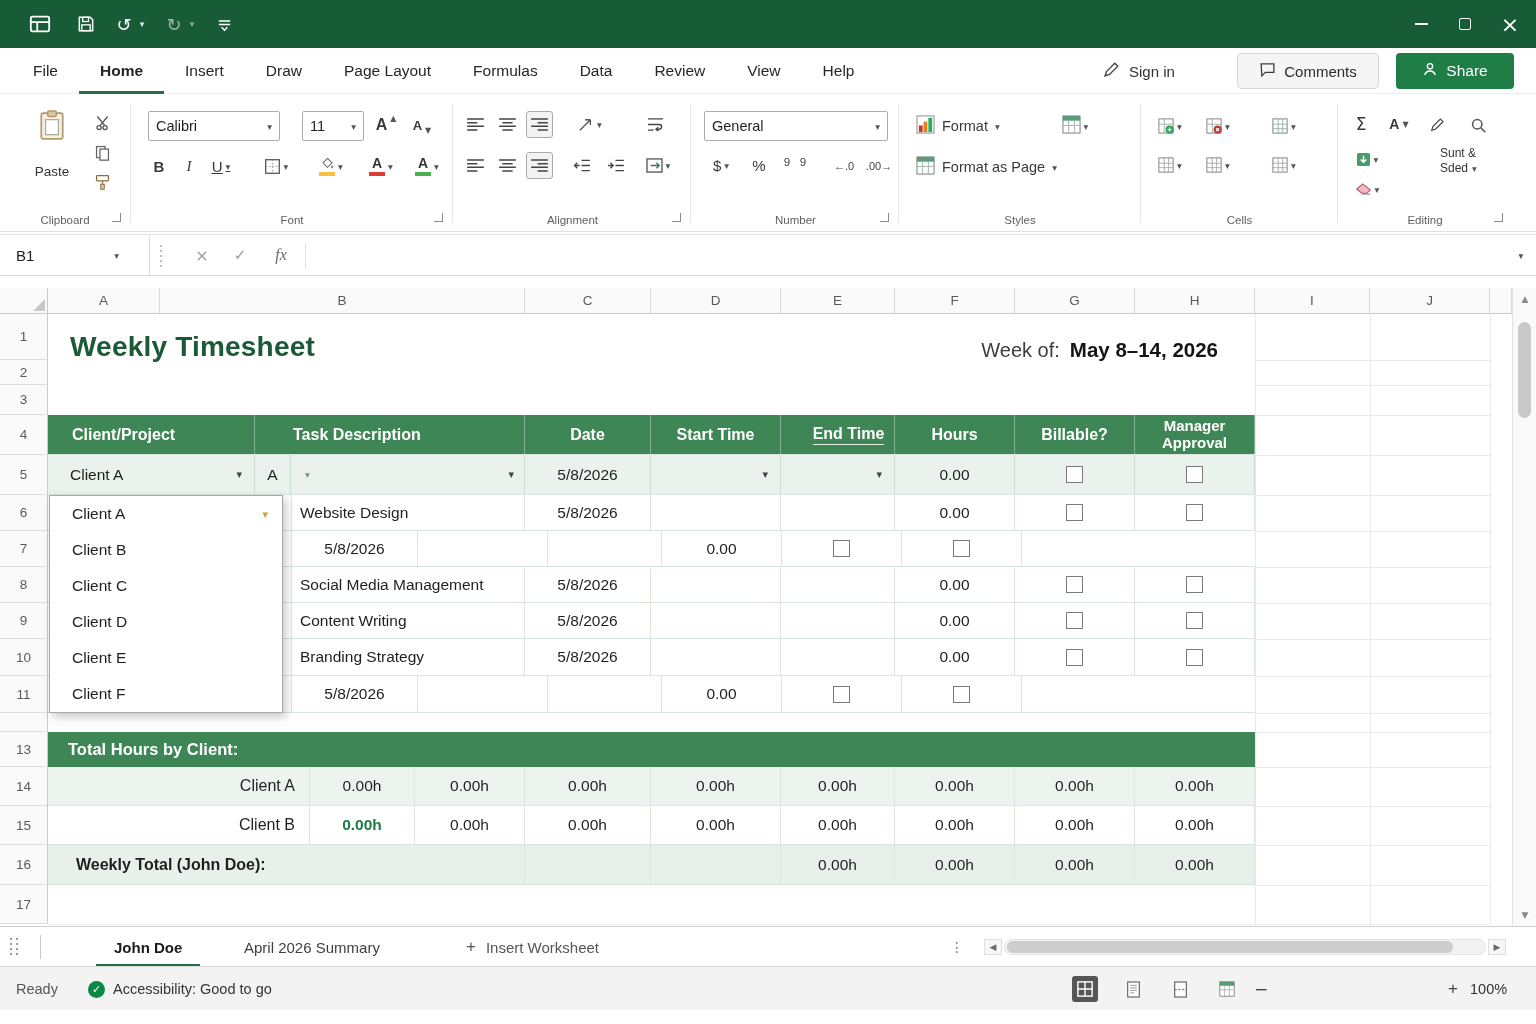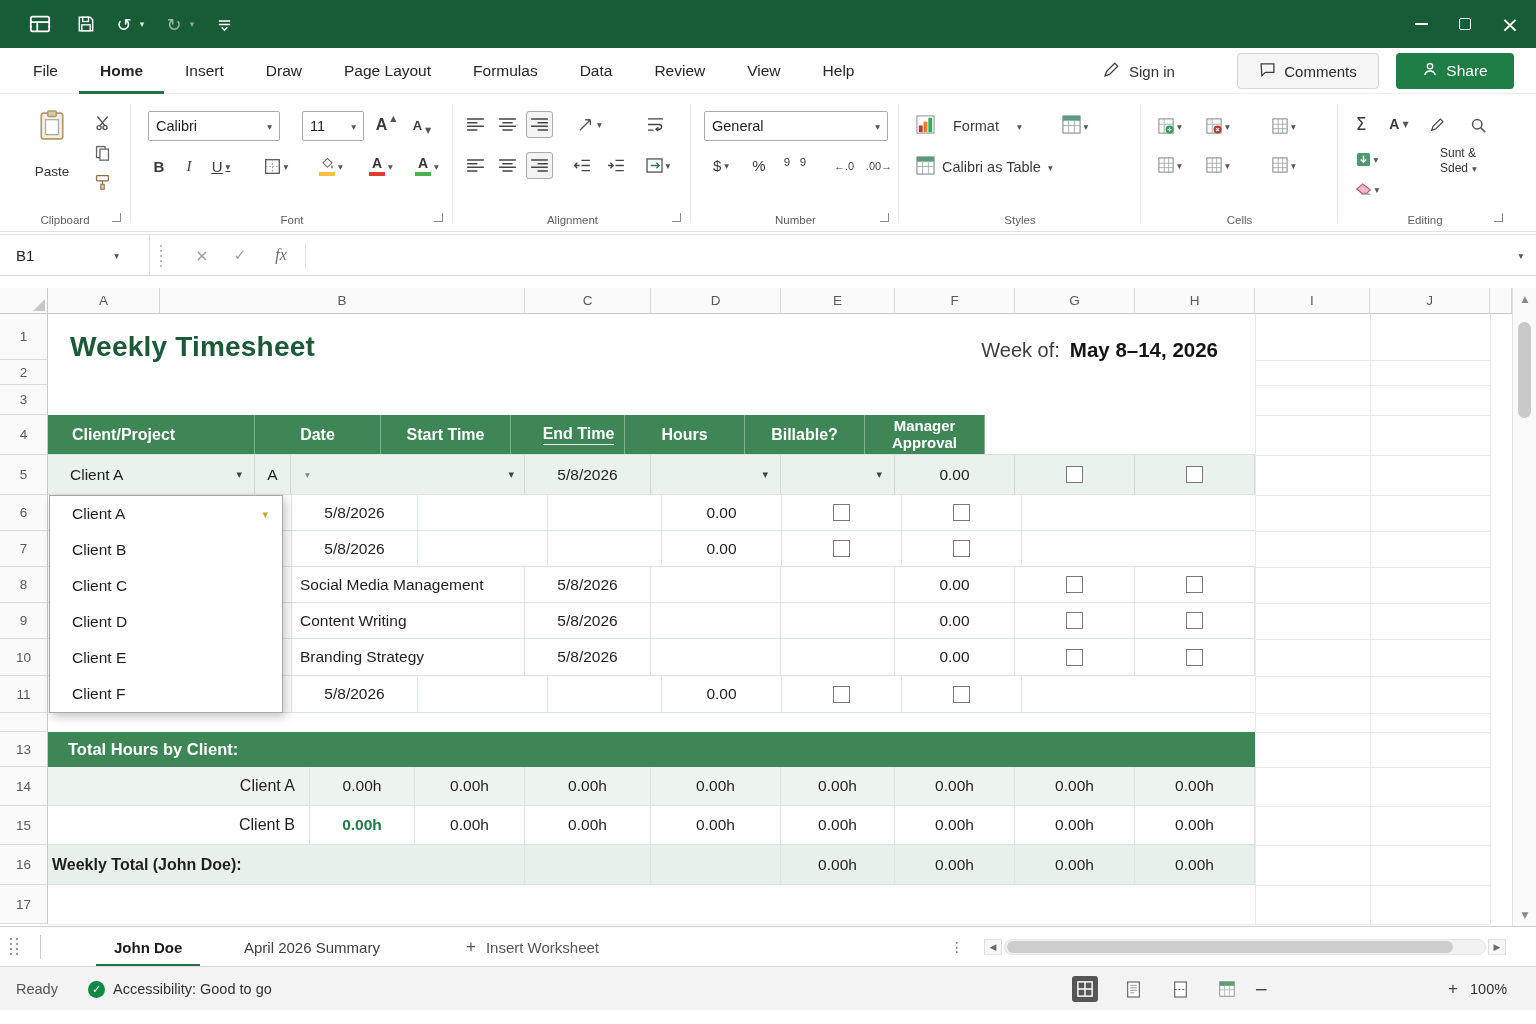--- a/index.html
+++ b/index.html
@@ -453,38 +453,38 @@
     </div>
     <div class="rb" style="left:746px;top:58px;width:26px;height:27px;font-size:15px">%</div>
     <div class="rb" style="left:780px;top:54px;width:14px;height:27px;font-size:11.5px">9</div>
     <div class="rb" style="left:796px;top:54px;width:14px;height:27px;font-size:11.5px">9</div>
     <div class="rb" style="left:828px;top:58px;width:32px;height:27px;font-size:11px;color:#444">←.0</div>
     <div class="rb" style="left:862px;top:58px;width:34px;height:27px;font-size:11px;color:#444">.00→</div>
     <div class="glabel" style="left:693px;width:205px">Number</div>
     <div class="launcher" style="left:880px"></div>
     <div class="gdiv" style="left:898px"></div>
 
-    <div class="rb" style="left:916px;top:17px;width:122px;height:30px;justify-content:flex-start;gap:18px;font-size:14.5px">
+    <div class="rb" style="left:916px;top:17px;width:122px;height:30px;justify-content:flex-start;gap:7px;font-size:14.5px">
       <span><svg width="19" height="19">
             <use href="#i-cf"></use>
           </svg></span>
       <span>Format</span>
         <span class="crt">▾</span>
     </div>
     <div class="rb" style="left:1052px;top:17px;width:46px;height:30px">
       <span><svg width="19" height="19">
             <use href="#i-tbl"></use>
           </svg></span>
       <span class="crt">▾</span>
     </div>
     <div class="rb" style="left:916px;top:58px;width:196px;height:30px;justify-content:flex-start;gap:7px;font-size:14.5px">
       <span><svg width="19" height="19">
             <use href="#i-tbl"></use>
           </svg></span>
-      <span>Calibri as Table</span>
+      <span>Format as Page</span>
         <span class="crt">▾</span>
     </div>
     <div class="glabel" style="left:900px;width:240px">Styles</div>
     <div class="gdiv" style="left:1140px"></div>
 
     <div class="rb" style="left:1150px;top:19px;width:40px;height:26px">
         <svg width="16" height="16">
           <use href="#i-cellins"></use>
         </svg>
         <span class="crt">▾</span>
@@ -631,20 +631,21 @@
   <div class="abs" style="left:48px;top:924px;width:1207px;height:1px;background:#EDEDED"></div>
 
   <div class="abs sheet-title">Weekly Timesheet</div>
   <div class="abs weekof">
     <span class="wl">Week of:</span>
     <span class="wv">May 8–14, 2026</span>
   </div>
 
   <div class="trow" style="top:415px;height:40px">
     <div class="th" style="width:207px;justify-content:flex-start;padding-left:24px">Client/Project</div>
+    <div class="th" style="width:270px;justify-content:flex-start;padding-left:38px">Task Description</div>
     <div class="th" style="width:126px">Date</div>
     <div class="th" style="width:130px">Start Time</div>
     <div class="th" style="width:114px">
         <span class="uline">End Time</span>
       </div>
     <div class="th" style="width:120px">Hours</div>
     <div class="th" style="width:120px">Billable?</div>
     <div class="th" style="width:120px;font-size:15px;line-height:1.12">
         <span style="width:92px;text-align:center">Manager Approval</span>
       </div>
@@ -671,20 +672,21 @@
     <div class="td c" style="width:120px">
         <span class="cb"></span>
       </div>
     <div class="td c" style="width:120px">
         <span class="cb"></span>
       </div>
   </div>
 
   <div class="trow" style="top:495px;height:36px">
     <div class="td" style="width:244px"></div>
+    <div class="td" style="width:233px;padding-left:8px">Website Design</div>
     <div class="td c" style="width:126px">5/8/2026</div>
     <div class="td" style="width:130px"></div>
       <div class="td" style="width:114px"></div>
     <div class="td c" style="width:120px">0.00</div>
     <div class="td c" style="width:120px">
         <span class="cb"></span>
       </div>
     <div class="td c" style="width:120px">
         <span class="cb"></span>
       </div>
@@ -777,21 +779,21 @@
     <div class="td c" style="width:110px">0.00h</div>
     <div class="td c" style="width:126px">0.00h</div>
     <div class="td c" style="width:130px">0.00h</div>
     <div class="td c" style="width:114px">0.00h</div>
     <div class="td c" style="width:120px">0.00h</div>
     <div class="td c" style="width:120px">0.00h</div>
     <div class="td c" style="width:120px">0.00h</div>
   </div>
 
   <div class="trow t16" style="top:845px;height:40px">
-    <div class="td" style="width:477px;padding-left:4px;font-weight:700;font-size:16px">Weekly Total (John Doe):</div>
+    <div class="td" style="width:477px;padding-left:28px;font-weight:700;font-size:16px">Weekly Total (John Doe):</div>
     <div class="td" style="width:126px"></div>
     <div class="td" style="width:130px"></div>
     <div class="td c" style="width:114px">0.00h</div>
     <div class="td c" style="width:120px">0.00h</div>
     <div class="td c" style="width:120px">0.00h</div>
     <div class="td c" style="width:120px">0.00h</div>
   </div>
 
   <div class="dd">
     <div class="dd-item">

